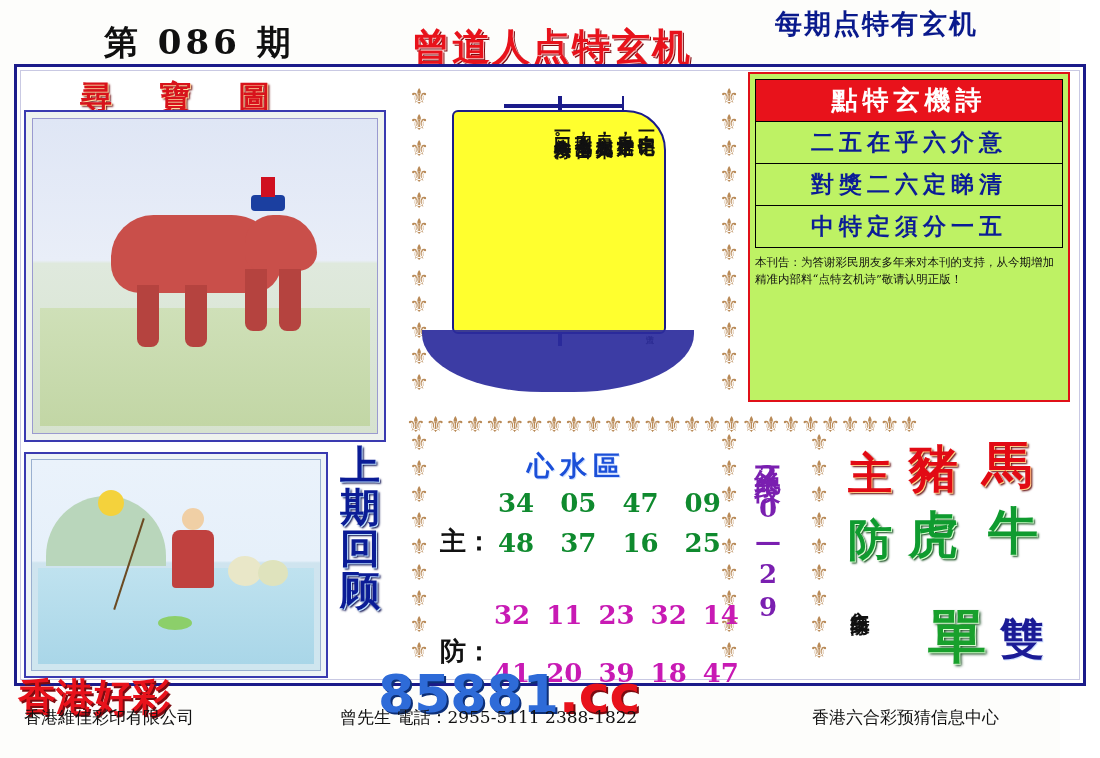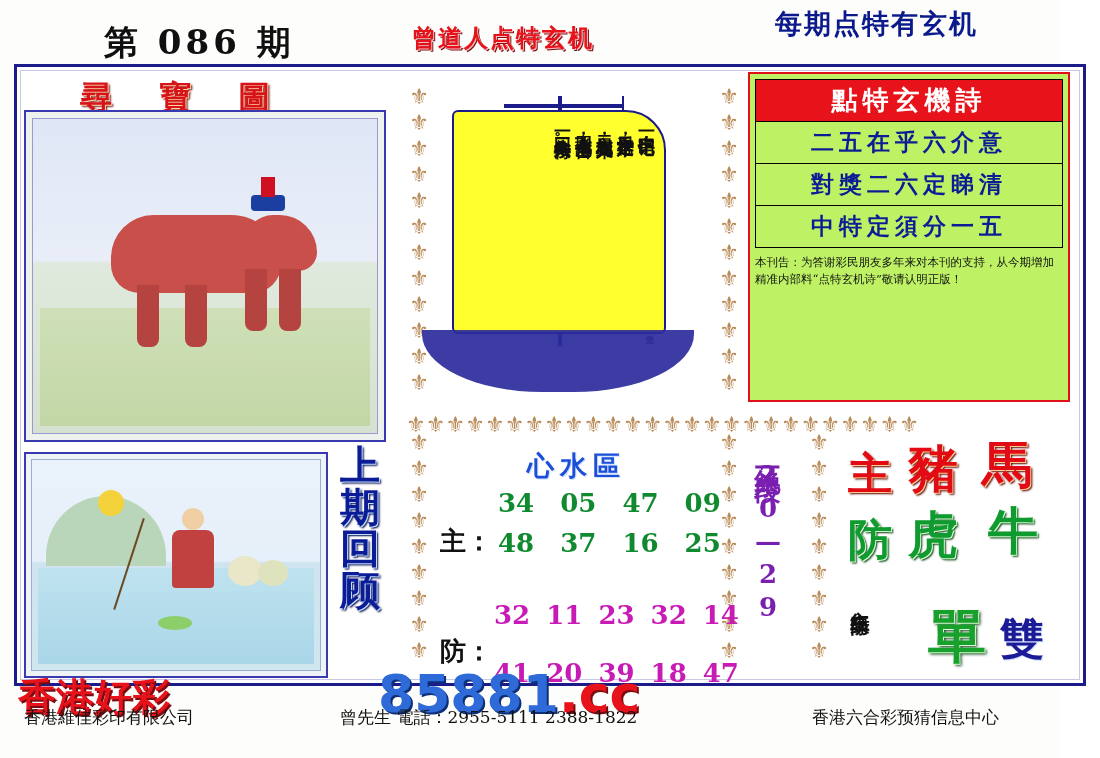--- a/index.html
+++ b/index.html
@@ -16,21 +16,21 @@
   }
   
   .issue{
     position:absolute;left:104px;top:20px;
     font-family:"DejaVu Serif","Liberation Serif",serif;
     font-size:34px;font-weight:bold;color:#101010;letter-spacing:4px;
   }
   .title-red{
     position:absolute;left:412px;top:22px;
     font-family:"DejaVu Serif","Liberation Serif",serif;
-    font-size:24px;font-weight:bold;color:#e8121b;letter-spacing:2px;
+    font-size:38px;font-weight:bold;color:#e8121b;letter-spacing:2px;
     text-shadow:1px 1px 0 #f7c3c3, 2px 2px 0 #7a0b10;
   }
   .title-blue{
     position:absolute;left:775px;top:6px;
     font-family:"DejaVu Serif","Liberation Serif",serif;
     font-size:27px;font-weight:bold;color:#0a1a8c;letter-spacing:2px;
   }
   
   .frame{
     position:absolute;left:14px;top:64px;width:1072px;height:622px;

